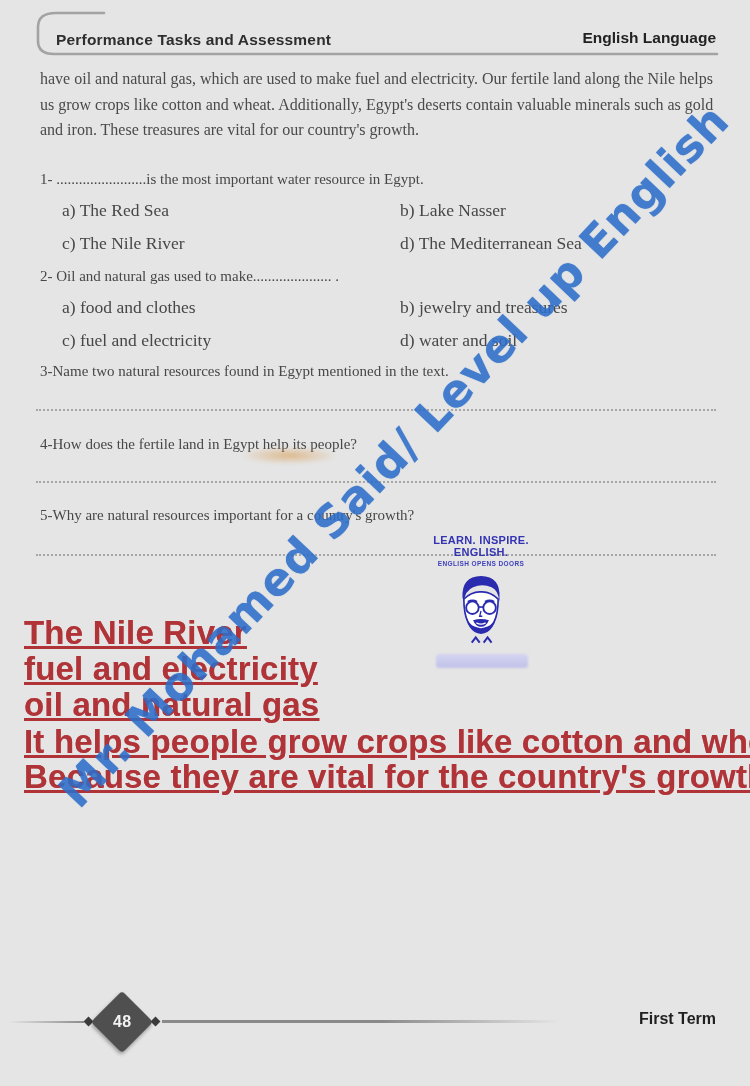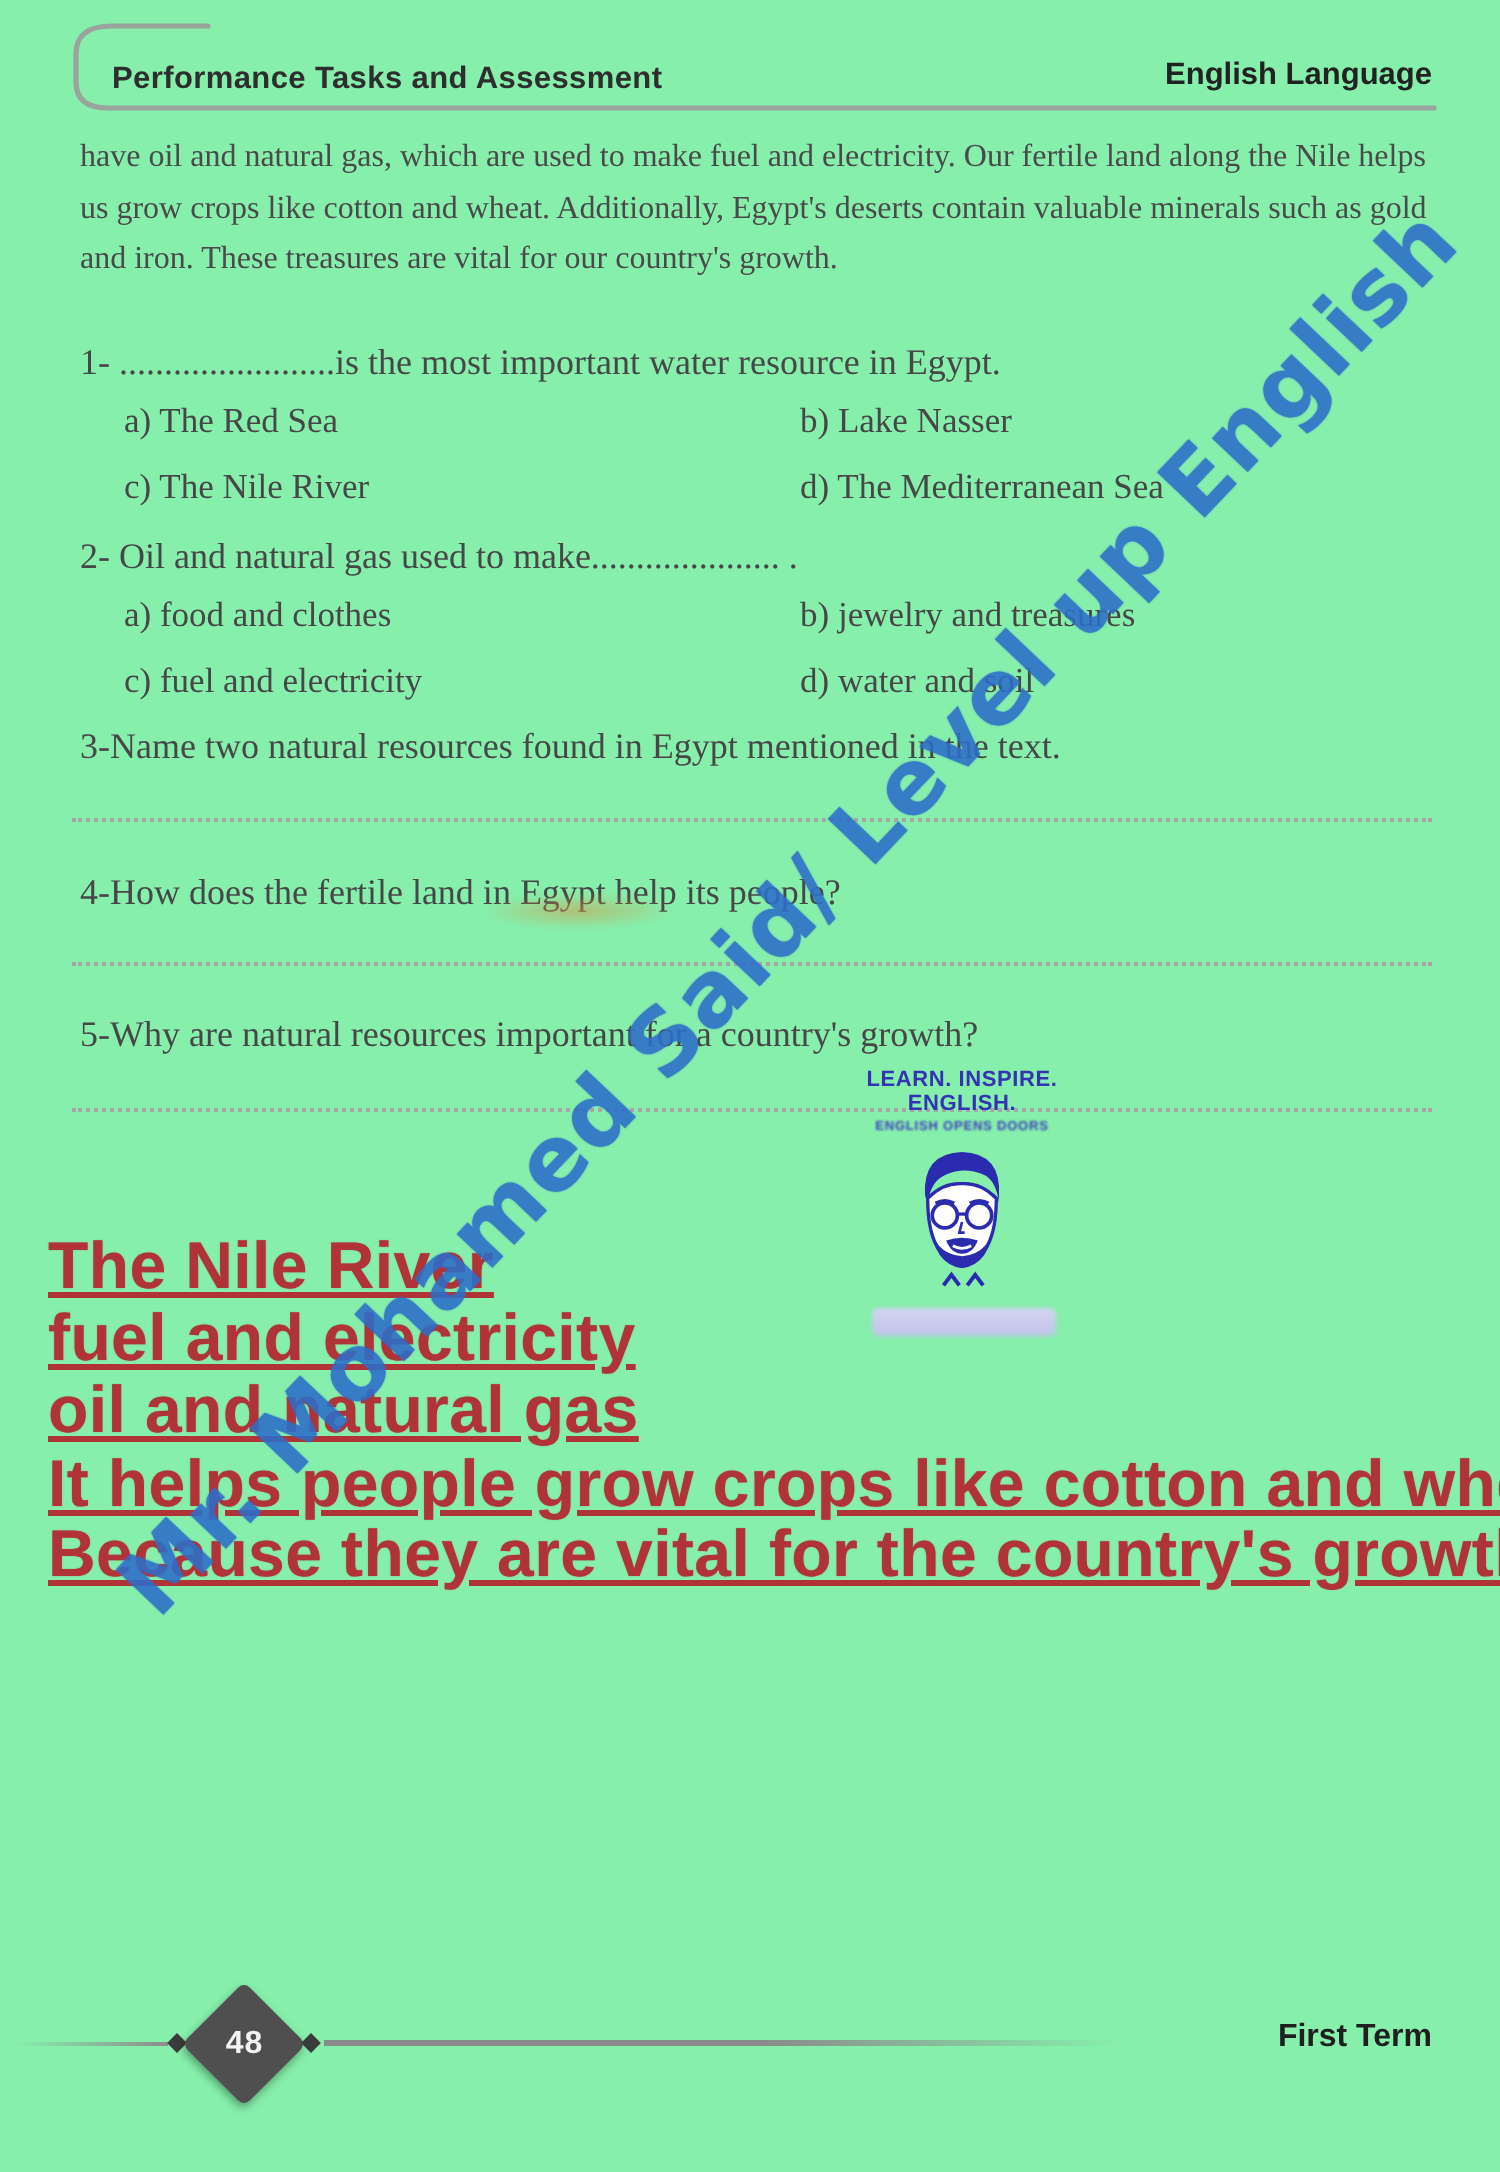--- a/index.html
+++ b/index.html
@@ -1,19 +1,19 @@
 <!DOCTYPE html>
 <html><head>
 <meta charset="utf-8">
 <style>
   html,body{margin:0;padding:0;}
   .page{
     position:relative;
     width:750px;height:1086px;
-    background:#86efac;
+    background:#e5e5e5;
     overflow:hidden;
     font-family:"Liberation Serif", serif;
     color:#3d3d3d;
   }
   
   .tab-outline{position:absolute;left:0;top:0;}
   .header-title{
     position:absolute;left:56px;top:31px;
     font-family:"Liberation Sans", sans-serif;
     font-weight:bold;font-size:15.5px;color:#2e2e2e;
@@ -24,21 +24,21 @@
     font-family:"Liberation Sans", sans-serif;
     font-weight:bold;font-size:15.5px;color:#222;
   }
   
   .passage{
     position:absolute;left:40px;top:66px;width:682px;
     font-size:16px;line-height:25.5px;color:#4a4a4a;
   }
   .q-line{
     position:absolute;left:40px;width:690px;
-    font-size:18px;color:#474747;white-space:nowrap;
+    font-size:15px;color:#474747;white-space:nowrap;
   }
   .q1{top:171px}.q2{top:268px}.q3{top:363px}.q4{top:436px}.q5{top:507px}
   .opt{
     position:absolute;font-size:17.5px;color:#474747;white-space:nowrap;text-align:right;
   }
   .opt.colA{left:62px}.opt.colB{left:400px}
   .r1{top:200px}.r2{top:233px}.r3{top:297px}.r4{top:330px}
   .dotline{
     position:absolute;left:36px;width:680px;height:0;
     border-top:2px dotted #a6a6a6;

